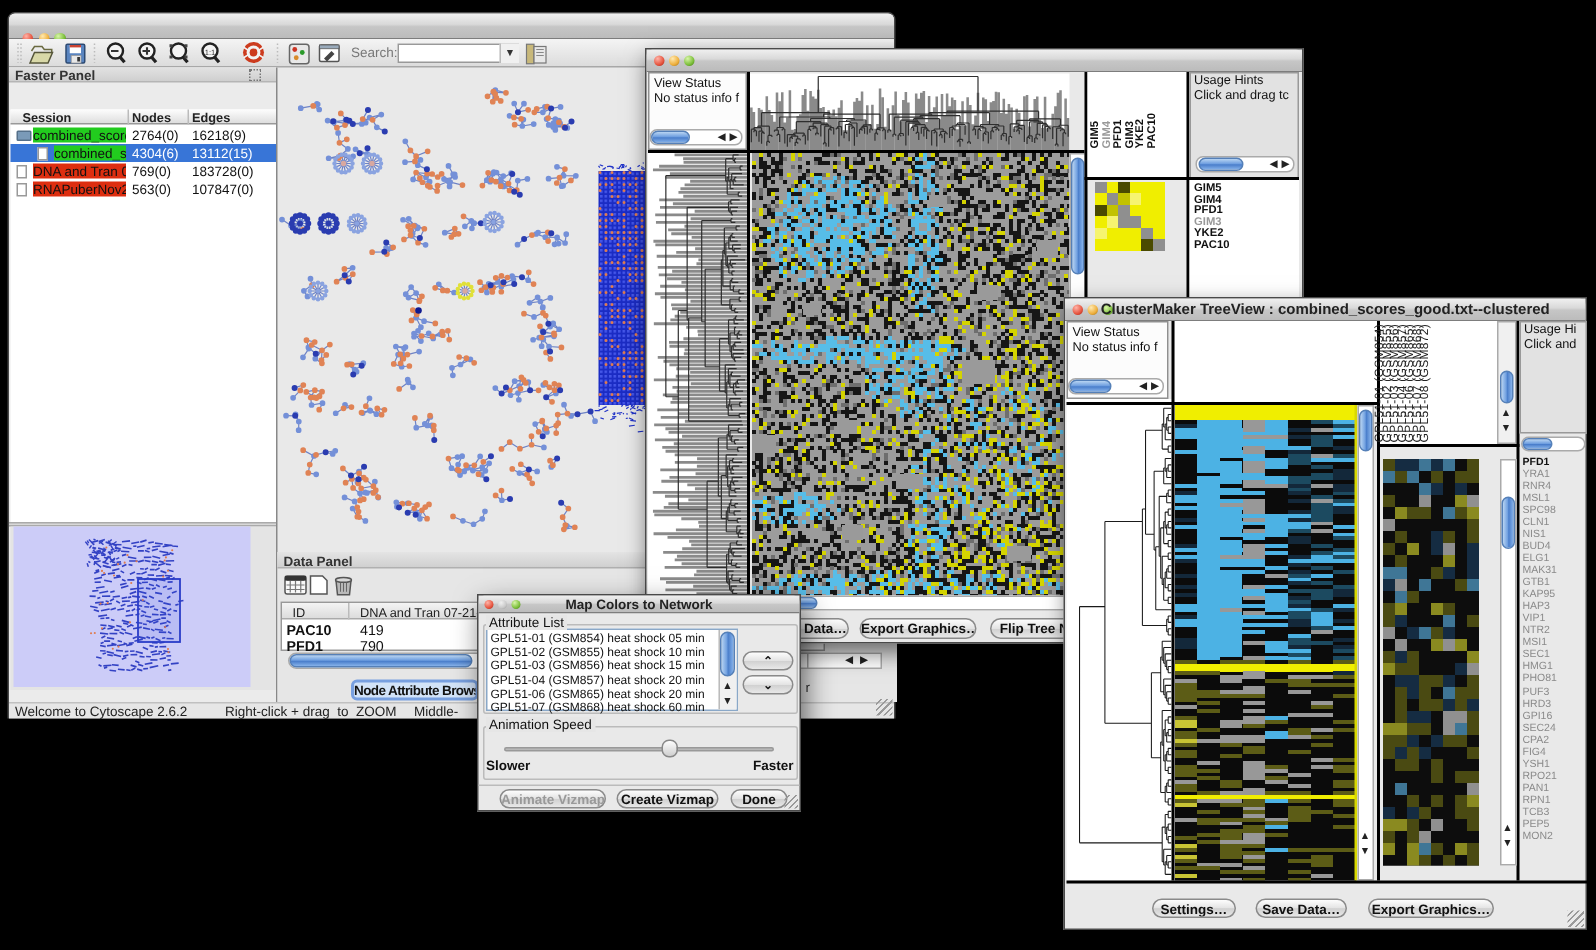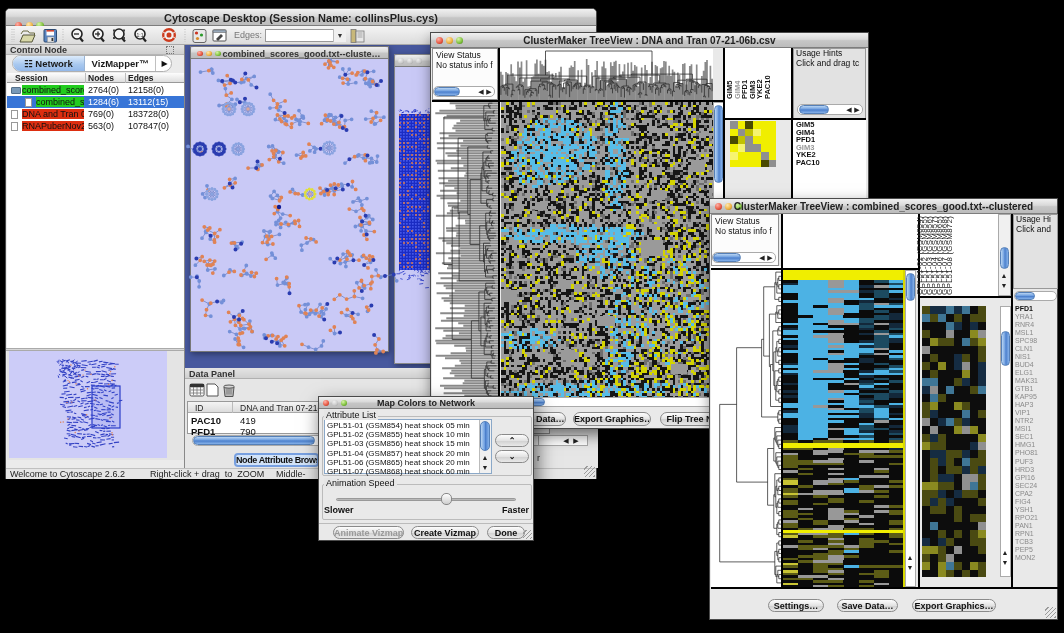--- a/index.html
+++ b/index.html
@@ -15,21 +15,20 @@
 .arr{position:absolute;font-size:7px;color:#222;line-height:8px;text-align:center}
 .blk{position:absolute;background:#000}
 .rotlbl{position:absolute;transform:rotate(-90deg);transform-origin:left bottom;font-weight:bold;white-space:nowrap}
 .grip{position:absolute;right:1px;bottom:1px;width:11px;height:11px;background:repeating-linear-gradient(135deg,rgba(0,0,0,0) 0 2px,#9a9a9a 2px 3px)}
 </style></head><body>
 <div class="win" style="left:5px;top:8px;width:592px;height:471px;border-radius:5px 5px 0 0">
     <div class="tbar" style="height:17px"></div>
     <div class="tl" style="left:9px;top:12.5px;width:7.4px;height:7.4px;background:radial-gradient(circle at 35% 30%,#ffb3a8,#e6553f 60%,#9c2013)"></div>
     <div class="tl" style="left:19.6px;top:12.5px;width:7.4px;height:7.4px;background:radial-gradient(circle at 35% 30%,#ffe9b0,#eeaf3c 60%,#9a6a10)"></div>
     <div class="tl" style="left:30.2px;top:12.5px;width:7.4px;height:7.4px;background:radial-gradient(circle at 35% 30%,#d8f5a8,#7cbf3a 60%,#3f7012)"></div>
-    <div class="ttxt" style="top:3px;font-size:11px">Cytoscape Desktop (Session Name: collinsPlus.cys)</div>
     <div class="abs" style="left:0;top:17px;width:590px;height:19px;background:linear-gradient(#f4f4f4,#dcdcdc);border-bottom:1px solid #a8a8a8"></div>
     <svg class="abs" style="left:0;top:17px" width="590" height="19" viewBox="0 0 590 19">
       <path d="M6 3v13 M8 3v13" stroke="#bbb" stroke-width="1" stroke-dasharray="1 1.5"></path>
       <path d="M15 8l2-3h5l1.5 2h5v2" fill="none" stroke="#6a6a40" stroke-width="1"></path>
       <path d="M14 16l3-7h12l-3 7z" fill="#d8d8a8" stroke="#55553a" stroke-width="1"></path>
       <rect x="38" y="3.5" width="12.5" height="12.5" rx="1" fill="#5a85c0" stroke="#2d4a72" stroke-width="1"></rect>
       <rect x="40.5" y="4" width="7.5" height="5.5" fill="#fff"></rect>
       <rect x="40.5" y="4" width="7.5" height="1.6" fill="#cc4433"></rect>
       <rect x="41.5" y="11" width="6.5" height="5" fill="#e8e8e8" stroke="#999" stroke-width="0.5"></rect>
       <rect x="45.5" y="12" width="1.8" height="3" fill="#333"></rect>
@@ -59,83 +58,63 @@
       <circle cx="190.5" cy="7" r="1.6" fill="#cc3322"></circle>
       <circle cx="195.5" cy="9" r="1.6" fill="#2a9a2a"></circle>
       <circle cx="191.5" cy="12.5" r="1.6" fill="#d88b2a"></circle>
       <rect x="207" y="4" width="13" height="11" rx="1" fill="#fff" stroke="#555" stroke-width="1"></rect>
       <rect x="207" y="4" width="13" height="2.5" fill="#9ab" stroke="#555" stroke-width="0.5"></rect>
       <path d="M210 13l5-5 2 2-5 5z" fill="#444"></path>
       <rect x="345" y="3.5" width="5" height="13" fill="#c8b87a" stroke="#777" stroke-width="0.8"></rect>
       <rect x="350" y="5" width="8" height="11" fill="#e8e8e8" stroke="#777" stroke-width="0.8"></rect>
       <path d="M351.5 7h5 M351.5 9h5 M351.5 11h5" stroke="#888" stroke-width="0.7"></path>
     </svg>
-    <div class="abs" style="left:228px;top:21px;font-size:9px;color:#777">Edges:</div>
+    <div class="abs" style="left:228px;top:21px;font-size:9px;color:#777">Search:</div>
     <div class="abs" style="left:259px;top:19.5px;width:81px;height:13px;background:#fff;border:1px solid #999"></div>
     <div class="abs" style="left:327px;top:19.5px;width:13px;height:13px;background:#f0f0f0;border-left:1px solid #bbb;font-size:7px;text-align:center;line-height:13px;color:#333">▼</div>
     <div class="abs" style="left:0;top:36px;width:179px;height:423px;background:#ebebeb;border-right:1px solid #888">
       <div class="abs" style="left:0;top:0;width:178px;height:10px;background:linear-gradient(#e2e2e2,#cfcfcf);border-bottom:1px solid #b5b5b5"></div>
-      <div class="abs" style="left:4px;top:0px;font-size:9px;font-weight:bold;color:#333">Control Node</div>
+      <div class="abs" style="left:4px;top:0px;font-size:9px;font-weight:bold;color:#333">Faster Panel</div>
       <div class="abs" style="left:160px;top:1px;width:8px;height:8px;border:1px dotted #777"></div>
-      <div class="abs" style="left:6px;top:10px;width:160px;height:17px;background:#fff;border:1px solid #b0b0b0;border-radius:9px;overflow:hidden">
-        <div class="abs" style="left:0;top:0;width:72px;height:17px;background:linear-gradient(#dcebfb,#a8c8ef 50%,#8db4e8);border-right:1px solid #9ab4d4;text-align:center;font-size:9.5px;font-weight:bold;line-height:16px;color:#1a1a1a">☷ Network</div>
-        <div class="abs" style="left:72px;top:0;width:70px;height:17px;text-align:center;font-size:9.5px;font-weight:bold;line-height:16px;color:#1a1a1a">VizMapper™</div>
-        <div class="abs" style="left:142px;top:0;width:18px;height:17px;border-left:1px solid #c0c0c0;text-align:center;font-size:8px;line-height:16px;color:#111">▶</div>
-      </div>
       <div class="abs" style="left:1px;top:28px;width:177px;height:275px;background:#fff">
         <div class="abs" style="left:0;top:0;width:177px;height:10px;background:linear-gradient(#fdfdfd,#dedede);border-bottom:1px solid #999">
           <div class="abs" style="left:8px;top:0;font-size:8.5px;font-weight:bold;color:#222">Session</div>
           <div class="abs" style="left:81px;top:0;font-size:8.5px;font-weight:bold;color:#222">Nodes</div>
           <div class="abs" style="left:121px;top:0;font-size:8.5px;font-weight:bold;color:#222">Edges</div>
           <div class="abs" style="left:78px;top:0;width:1px;height:10px;background:#bbb"></div>
           <div class="abs" style="left:118px;top:0;width:1px;height:10px;background:#bbb"></div>
         </div>
         <div class="abs" style="left:0;top:11px;width:177px;height:12px;">
           <div class="abs" style="left:4px;top:3px;width:10px;height:7px;background:#7a9ab8;border:1px solid #55708a;border-radius:1px"></div>
           <div class="abs" style="left:15px;top:1px;width:62px;font-size:9px;background:#22cc1e;color:#111;white-space:nowrap;overflow:hidden">combined_scores_</div>
           <div class="abs" style="left:81px;top:1px;font-size:9px;color:#111">2764(0)</div>
-          <div class="abs" style="left:121px;top:1px;font-size:9px;color:#111">12158(0)</div>
+          <div class="abs" style="left:121px;top:1px;font-size:9px;color:#111">16218(9)</div>
         </div>
         <div class="abs" style="left:0;top:23px;width:177px;height:12px;background:#3875d7;">
           <div class="abs" style="left:18px;top:2px;width:7px;height:9px;background:#fff;border:1px solid #999"></div>
           <div class="abs" style="left:29px;top:1px;width:48px;font-size:9px;background:#22cc1e;color:#111;white-space:nowrap;overflow:hidden">combined_sco</div>
-          <div class="abs" style="left:81px;top:1px;font-size:9px;color:#fff">1284(6)</div>
+          <div class="abs" style="left:81px;top:1px;font-size:9px;color:#fff">4304(6)</div>
           <div class="abs" style="left:121px;top:1px;font-size:9px;color:#fff">13112(15)</div>
         </div>
         <div class="abs" style="left:0;top:35px;width:177px;height:12px;">
           <div class="abs" style="left:4px;top:2px;width:7px;height:9px;background:#fff;border:1px solid #999"></div>
           <div class="abs" style="left:15px;top:1px;width:62px;font-size:9px;background:#dd2e10;color:#111;white-space:nowrap;overflow:hidden">DNA and Tran 07</div>
           <div class="abs" style="left:81px;top:1px;font-size:9px;color:#111">769(0)</div>
           <div class="abs" style="left:121px;top:1px;font-size:9px;color:#111">183728(0)</div>
         </div>
         <div class="abs" style="left:0;top:47px;width:177px;height:12px;">
           <div class="abs" style="left:4px;top:2px;width:7px;height:9px;background:#fff;border:1px solid #999"></div>
           <div class="abs" style="left:15px;top:1px;width:62px;font-size:9px;background:#dd2e10;color:#111;white-space:nowrap;overflow:hidden">RNAPuberNov2+!</div>
           <div class="abs" style="left:81px;top:1px;font-size:9px;color:#111">563(0)</div>
           <div class="abs" style="left:121px;top:1px;font-size:9px;color:#111">107847(0)</div>
         </div>
       </div>
       <div class="abs" style="left:0;top:303px;width:178px;height:3px;background:#d8d8d8;border-top:1px solid #aaa;border-bottom:1px solid #aaa"></div>
       <div class="abs" style="left:1px;top:306px;width:177px;height:109px;background:#e4e4e4"></div>
       <div class="abs" style="left:3px;top:306px;width:158px;height:107px;background:#ccccf8"></div>
-    </div>
-    <div class="abs" style="left:179px;top:36px;width:412px;height:323px;background:#47589e;overflow:hidden">
-      <div class="abs" style="left:209px;top:9px;width:260px;height:310px;background:#c9c9f6;border:1px solid #888;box-shadow:1px 2px 6px rgba(0,0,0,.4)">
-        <div class="tbar" style="height:12px;border-radius:3px 3px 0 0"></div>
-        <div class="tl" style="left:3px;top:3px;width:6px;height:6px;background:radial-gradient(circle at 35% 30%,#f0f0f0,#c9c9c9 60%,#909090)"></div>
-        <div class="tl" style="left:12.2px;top:3px;width:6px;height:6px;background:radial-gradient(circle at 35% 30%,#f0f0f0,#c9c9c9 60%,#909090)"></div>
-        <div class="tl" style="left:21.4px;top:3px;width:6px;height:6px;background:radial-gradient(circle at 35% 30%,#f0f0f0,#c9c9c9 60%,#909090)"></div>
-      </div>
-      <div class="abs" style="left:5px;top:1px;width:199px;height:306px;background:#c9c9f6;border:1px solid #777;box-shadow:1px 2px 6px rgba(0,0,0,.4)">
-        <div class="tbar" style="height:12px;border-radius:3px 3px 0 0"></div>
-        <div class="tl" style="left:6px;top:3.5px;width:5.8px;height:5.8px;background:radial-gradient(circle at 35% 30%,#ffb3a8,#e6553f 60%,#9c2013)"></div>
-        <div class="tl" style="left:15px;top:3.5px;width:5.8px;height:5.8px;background:radial-gradient(circle at 35% 30%,#ffe9b0,#eeaf3c 60%,#9a6a10)"></div>
-        <div class="tl" style="left:24px;top:3.5px;width:5.8px;height:5.8px;background:radial-gradient(circle at 35% 30%,#d8f5a8,#7cbf3a 60%,#3f7012)"></div>
-        <div class="ttxt" style="top:1.5px;left:24px;font-size:9px;color:#333">combined_scores_good.txt--cluste…</div>
-      </div>
     </div>
     <svg class="abs" style="left:179px;top:36px" width="412" height="323" viewBox="184 44 412 323">
       <defs>
         <pattern id="gp" width="3" height="3" patternUnits="userSpaceOnUse">
           <rect width="3" height="3" fill="#1b2cc4"></rect>
           <rect width="1.7" height="1.7" fill="#4456e8"></rect>
         </pattern>
       </defs>
       <rect x="398" y="113" width="31" height="156" fill="url(#gp)"></rect>
       <path d="M399 114h.01M407 114h.01M415 114h.01M419 114h.01M427 114h.01M403 118h.01M407 118h.01M411 118h.01M415 118h.01M423 118h.01M427 118h.01M399 122h.01M403 122h.01M407 122h.01M415 122h.01M419 122h.01M423 122h.01M399 126h.01M407 126h.01M415 126h.01M423 126h.01M407 130h.01M411 130h.01M419 130h.01M423 130h.01M411 134h.01M415 134h.01M423 134h.01M399 138h.01M419 138h.01M423 138h.01M427 138h.01M399 142h.01M403 142h.01M407 142h.01M415 142h.01M423 142h.01M427 142h.01M399 146h.01M403 146h.01M407 146h.01M411 146h.01M415 146h.01M427 146h.01M399 150h.01M403 150h.01M415 150h.01M423 150h.01M427 150h.01M403 154h.01M407 154h.01M411 154h.01M415 154h.01M419 154h.01M423 154h.01M427 154h.01M403 158h.01M407 158h.01M411 158h.01M415 158h.01M419 158h.01M423 158h.01M399 162h.01M411 162h.01M415 162h.01M419 162h.01M423 162h.01M403 166h.01M411 166h.01M419 166h.01M427 166h.01M415 170h.01M423 170h.01M427 170h.01M403 174h.01M407 174h.01M411 174h.01M415 174h.01M423 174h.01M427 174h.01M399 178h.01M411 178h.01M415 178h.01M419 178h.01M423 178h.01M427 178h.01M399 182h.01M403 182h.01M419 182h.01M423 182h.01M427 182h.01M399 186h.01M411 186h.01M419 186h.01M423 186h.01M427 186h.01M407 190h.01M399 194h.01M403 194h.01M407 194h.01M415 194h.01M427 194h.01M411 198h.01M419 198h.01M423 198h.01M403 202h.01M407 202h.01M407 206h.01M411 206h.01M415 206h.01M419 206h.01M427 206h.01M399 210h.01M407 210h.01M411 210h.01M415 210h.01M423 210h.01M427 210h.01M403 214h.01M407 214h.01M415 214h.01M419 214h.01M403 218h.01M419 218h.01M399 222h.01M423 222h.01M403 226h.01M407 226h.01M423 226h.01M407 230h.01M411 230h.01M427 230h.01M415 234h.01M419 234h.01M423 234h.01M427 234h.01M399 238h.01M403 238h.01M411 238h.01M415 238h.01M419 238h.01M423 238h.01M427 238h.01M403 242h.01M407 242h.01M411 242h.01M415 242h.01M423 242h.01M427 242h.01M415 246h.01M427 246h.01M415 250h.01M419 250h.01M423 250h.01M427 250h.01M403 254h.01M419 254h.01M415 258h.01M419 258h.01M427 258h.01M399 262h.01M407 262h.01M411 262h.01M419 262h.01M427 262h.01M403 266h.01M407 266h.01M411 266h.01M427 266h.01" stroke="#df7c50" stroke-width="2" stroke-linecap="round" fill="none"></path>
@@ -220,21 +199,20 @@
     <circle cx="110.1" cy="418.1" r="0.7" fill="#e07a4a"></circle>
     <circle cx="71.8" cy="402.1" r="0.7" fill="#e07a4a"></circle>
     <circle cx="76" cy="383.7" r="0.7" fill="#e07a4a"></circle>
     <rect x="92" y="386" width="28" height="42" fill="rgba(60,80,220,0.12)" stroke="#2a3cc8" stroke-width="1.2"></rect>
   </svg>
 <div class="win" style="left:430px;top:32px;width:439px;height:397px">
     <div class="tbar" style="height:15px"></div>
     <div class="tl" style="left:5px;top:4px;width:7px;height:7px;background:radial-gradient(circle at 35% 30%,#ffb3a8,#e6553f 60%,#9c2013)"></div>
     <div class="tl" style="left:15.2px;top:4px;width:7px;height:7px;background:radial-gradient(circle at 35% 30%,#ffe9b0,#eeaf3c 60%,#9a6a10)"></div>
     <div class="tl" style="left:25.4px;top:4px;width:7px;height:7px;background:radial-gradient(circle at 35% 30%,#d8f5a8,#7cbf3a 60%,#3f7012)"></div>
-    <div class="ttxt" style="top:2px;font-size:10px">ClusterMaker TreeView : DNA and Tran 07-21-06b.csv</div>
     <div class="vstat" style="left:1px;top:15px;width:66px;height:52px">View Status<br>No status info f</div>
     <div class="sbh" style="left:2px;top:53px;width:62px;height:11px;border-radius:5px"></div>
     <div class="pill" style="left:3px;top:54px;width:26px;height:9px"></div>
     <div class="arr" style="left:46px;top:55px;width:8px">◀</div>
     <div class="arr" style="left:54px;top:55px;width:8px">▶</div>
     <div class="abs" style="left:69px;top:16px;width:213px;height:51px;background:#fff"></div>
     <svg class="abs" style="left:69px;top:16px" width="213" height="51" viewBox="0 0 213 51">
       <path d="M0.9 51V22.7M2.6 51V25.7M4.3 51V35.9M6 51V23M7.7 51V24.2M9.4 51V26.4M11.2 51V15.2M12.9 51V24.3M14.6 51V27.6M16.3 51V32.2M18 51V12.6M19.8 51V18.5M21.5 51V12.5M23.2 51V32.7M24.9 51V29.4M26.6 51V11.2M28.3 51V37.5M30.1 51V37M31.8 51V28.3M33.5 51V27.2M35.2 51V14.4M36.9 51V10.4M38.6 51V24.8M40.4 51V11.7M42.1 51V15.3M43.8 51V16.8M45.5 51V10.8M47.2 51V23M49 51V22.3M50.7 51V33.6M52.4 51V24.5M54.1 51V27.9M55.8 51V24M57.5 51V28.5M59.3 51V22.8M61 51V17.8M62.7 51V37.9M64.4 51V37.9M66.1 51V33.5M67.9 51V29.8M69.6 51V18.8M71.3 51V16.4M73 51V18.1M74.7 51V12M76.4 51V31.5M78.2 51V21.2M79.9 51V33.7M81.6 51V20.8M83.3 51V36.8M85 51V33.7M86.7 51V10M88.5 51V15.9M90.2 51V35.5M91.9 51V23.2M93.6 51V37.5M95.3 51V21.1M97.1 51V12M98.8 51V27.6M100.5 51V31.8M102.2 51V17.6M103.9 51V12.4M105.6 51V19.3M107.4 51V37M109.1 51V31.2M110.8 51V13.3M112.5 51V16.9M114.2 51V12.8M115.9 51V11.7M117.7 51V32.3M119.4 51V15M121.1 51V25.7M122.8 51V22.5M124.5 51V15.3M126.3 51V30.5M128 51V13.7M129.7 51V28M131.4 51V13.3M133.1 51V21.8M134.8 51V16M136.6 51V17.6M138.3 51V37.2M140 51V32.5M141.7 51V18.5M143.4 51V34.8M145.1 51V15.9M146.9 51V21M148.6 51V33.9M150.3 51V28M152 51V12.8M153.7 51V37.7M155.5 51V16M157.2 51V17.2M158.9 51V31.6M160.6 51V19.2M162.3 51V18.3M164 51V12.1M165.8 51V12.5M167.5 51V26.3M169.2 51V16.8M170.9 51V26.8M172.6 51V20.4M174.4 51V22.7M176.1 51V36.9M177.8 51V23.5M179.5 51V26.1M181.2 51V34.3M182.9 51V15.1M184.7 51V14.3M186.4 51V35.4M188.1 51V32.9M189.8 51V17M191.5 51V15.3M193.2 51V30.7M195 51V36.3M196.7 51V15.5M198.4 51V36.6M200.1 51V34.7M201.8 51V26.9M203.6 51V21.8M205.3 51V12.9M207 51V11.1M208.7 51V37M210.4 51V16.7M212.1 51V29.7" stroke="#8a8a8a" stroke-width="1.7" fill="none"></path>
       <path d="M67.9 37V36M69.6 48.1V36M67.9 36H69.6M126.3 41.8V40.8M128 43.2V40.8M126.3 40.8H128M30.1 48.3V45.9M31.8 46.9V45.9M30.1 45.9H31.8M43.8 41.1V39.7M45.5 40.7V39.7M43.8 39.7H45.5M189.8 46.4V43M191.5 44V43M189.8 43H191.5M177.8 38.8V37.8M179.5 40.5V37.8M177.8 37.8H179.5M11.2 48.2V45.3M12.9 46.3V45.3M11.2 45.3H12.9M26.6 45.8V42.7M28.3 43.7V42.7M26.6 42.7H28.3M148.6 38.1V37.1M150.3 41.1V37.1M148.6 37.1H150.3M152 43.7V37.3M153.7 38.3V37.3M152 37.3H153.7M18 41.6V40.6M19.8 45.6V40.6M18 40.6H19.8M52.4 48.8V37.1M54.1 38.1V37.1M52.4 37.1H54.1M66.1 45.2V35M68.7 36V35M66.1 35H68.7M2.6 39.1V38.1M4.3 41.8V38.1M2.6 38.1H4.3M134.8 41.6V37M136.6 38V37M134.8 37H136.6M49 47.3V46.3M50.7 48.6V46.3M49 46.3H50.7M198.4 38.9V36.2M200.1 37.2V36.2M198.4 36.2H200.1M178.6 37.8V36.6M181.2 37.6V36.6M178.6 36.6H181.2M129.7 46.2V39.6M131.4 40.6V39.6M129.7 39.6H131.4M196.7 45.2V35.2M199.3 36.2V35.2M196.7 35.2H199.3M208.7 48.5V39.5M210.4 40.5V39.5M208.7 39.5H210.4M62.7 43.2V39.2M64.4 40.2V39.2M62.7 39.2H64.4M190.7 43V40.5M193.2 41.5V40.5M190.7 40.5H193.2M117.7 43.7V37.9M119.4 38.9V37.9M117.7 37.9H119.4M167.5 44.4V41M169.2 42V41M167.5 41H169.2M0.9 45.9V37.1M3.4 38.1V37.1M0.9 37.1H3.4M155.5 45.1V40M157.2 41V40M155.5 40H157.2M138.3 45.9V44.9M140 48.9V44.9M138.3 44.9H140M95.3 42.1V40.5M97.1 41.5V40.5M95.3 40.5H97.1M184.7 47V42.6M186.4 43.6V42.6M184.7 42.6H186.4M30.9 45.9V43.6M33.5 44.6V43.6M30.9 43.6H33.5M185.5 42.6V41.6M188.1 45.7V41.6M185.5 41.6H188.1M38.6 44.7V37.3M40.4 38.3V37.3M38.6 37.3H40.4M110.8 40.3V39.3M112.5 44.3V39.3M110.8 39.3H112.5M91.9 39.5V37.6M93.6 38.6V37.6M91.9 37.6H93.6M98.8 44.4V41M100.5 42V41M98.8 41H100.5M7.7 46.9V39.4M9.4 40.4V39.4M7.7 39.4H9.4M27.5 42.7V41.7M31.8 43.6V41.7M27.5 41.7H31.8M107.4 37.1V36.1M109.1 38.4V36.1M107.4 36.1H109.1M88.5 38.5V37.5M90.2 44V37.5M88.5 37.5H90.2M12 45.3V41.3M14.6 42.3V41.3M12 41.3H14.6M24.9 48.8V40.7M30.1 41.7V40.7M24.9 40.7H30.1M16.3 38.8V37.8M18.9 40.6V37.8M16.3 37.8H18.9M115.9 42V36.9M118.5 37.9V36.9M115.9 36.9H118.5M57.5 37.4V36.4M59.3 48.7V36.4M57.5 36.4H59.3M176.1 39V35.6M179.5 36.6V35.6M176.1 35.6H179.5M178.6 35.6V34.6M182.9 45.7V34.6M178.6 34.6H182.9M156.3 40V39M158.9 46.6V39M156.3 39H158.9M172.6 47.4V42M174.4 43V42M172.6 42H174.4M42.1 37.2V36.2M44.7 39.7V36.2M42.1 36.2H44.7M160.6 43.8V38.3M162.3 39.3V38.3M160.6 38.3H162.3M108.2 36.1V35.1M111.7 39.3V35.1M108.2 35.1H111.7M73 40.2V37.2M74.7 38.2V37.2M73 37.2H74.7M99.6 41V40M102.2 41.7V40M99.6 40H102.2M145.1 46.6V45.6M146.9 47V45.6M145.1 45.6H146.9M83.3 44.8V39.8M85 40.8V39.8M83.3 39.8H85M63.6 39.2V34M67.9 35V34M63.6 34H67.9M114.2 40.2V35.9M117.7 36.9V35.9M114.2 35.9H117.7M84.2 39.8V37.2M86.7 38.2V37.2M84.2 37.2H86.7M53.2 37.1V36.1M55.8 40.6V36.1M53.2 36.1H55.8M133.1 43V36M135.7 37V36M133.1 36H135.7M122.8 40V39M124.5 48.6V39M122.8 39H124.5M121.1 48V38M123.7 39V38M121.1 38H123.7M127.1 40.8V38.6M130.5 39.6V38.6M127.1 38.6H130.5M139.1 44.9V43.9M141.7 45.4V43.9M139.1 43.9H141.7M21.5 38V37M23.2 46.6V37M21.5 37H23.2M18 37.8V36M22.3 37V36M18 36H22.3M109.9 35.1V34.1M116.8 35.9V34.1M109.9 34.1H116.8M203.6 48.1V47.1M205.3 48.6V47.1M203.6 47.1H205.3M73.9 37.2V36.2M76.4 40.2V36.2M73.9 36.2H76.4M134.8 36V35M140 43.9V35M134.8 35H140M105.6 41.3V33.1M113.4 34.1V33.1M105.6 33.1H113.4M137.4 35V34M143.4 40.9V34M137.4 34H143.4M35.2 42.1V41.1M36.9 47.4V41.1M35.2 41.1H36.9M173.5 42V33.6M179.5 34.6V33.6M173.5 33.6H179.5M74.7 36.2V35.2M78.2 40.6V35.2M74.7 35.2H78.2M6 45.5V38.4M8.6 39.4V38.4M6 38.4H8.6M49.8 46.3V35.1M54.1 36.1V35.1M49.8 35.1H54.1M207 38.5V37.5M209.6 39.5V37.5M207 37.5H209.6M103.9 48V32.1M112.5 33.1V32.1M103.9 32.1H112.5M164 38V37M165.8 38.4V37M164 37H165.8M195 43.1V34.2M198.4 35.2V34.2M195 34.2H198.4M168.3 41V40M170.9 45.2V40M168.3 40H170.9M66.1 34V33M71.3 42.4V33M66.1 33H71.3M152.9 37.3V36.3M157.2 39V36.3M152.9 36.3H157.2M149.4 37.1V35.3M155.5 36.3V35.3M149.4 35.3H155.5M58.4 36.4V35.4M61 41.4V35.4M58.4 35.4H61M204.4 47.1V36.5M208.7 37.5V36.5M204.4 36.5H208.7M201.8 43.6V35.5M207 36.5V35.5M201.8 35.5H207M47.2 42V34.1M52.4 35.1V34.1M47.2 34.1H52.4M138.3 34V33M146 45.6V33M138.3 33H146M122.8 38V37M128.8 38.6V37M122.8 37H128.8M191.5 40.5V33.2M197.5 34.2V33.2M191.5 33.2H197.5M39.5 37.3V35.2M43.8 36.2V35.2M39.5 35.2H43.8M42.1 35.2V33.1M51.5 34.1V33.1M42.1 33.1H51.5M29.2 40.7V39.7M36.1 41.1V39.7M29.2 39.7H36.1M30.9 39.7V32.1M47.2 33.1V32.1M30.9 32.1H47.2M79.9 39.5V37M81.6 38V37M79.9 37H81.6M100.5 40V31.1M111.7 32.1V31.1M100.5 31.1H111.7M109.1 31.1V30.1M126.3 37V30.1M109.1 30.1H126.3M206.1 35.5V34.5M212.1 42.2V34.5M206.1 34.5H212.1M96.2 40.5V29.1M115.1 30.1V29.1M96.2 29.1H115.1M2.6 37.1V36.1M7.7 38.4V36.1M2.6 36.1H7.7M186.4 41.6V32.2M195 33.2V32.2M186.4 32.2H195M113.4 29.1V28.1M140 33V28.1M113.4 28.1H140M177.8 33.6V31.2M192.4 32.2V31.2M177.8 31.2H192.4M92.8 37.6V27.1M121.1 28.1V27.1M92.8 27.1H121.1M75.6 35.2V34.2M80.7 37V34.2M75.6 34.2H80.7M85 37.2V36.2M89.3 37.5V36.2M85 36.2H89.3M5.2 36.1V35.1M12.9 41.3V35.1M5.2 35.1H12.9M161.5 38.3V36M164.9 37V36M161.5 36H164.9M163.2 36V35M169.2 40V35M163.2 35H169.2M59.3 35.4V32M67 33V32M59.3 32H67M64.4 32V31M77.3 34.2V31M64.4 31H77.3M40.4 32.1V30M69.6 31V30M40.4 30H69.6M19.8 36V29M53.2 30V29M19.8 29H53.2M49 29V27.1M86.7 36.2V27.1M49 27.1H86.7M153.7 35.3V34M165.8 35V34M153.7 34H165.8M7.7 35.1V26.1M53.2 27.1V26.1M7.7 26.1H53.2M186.4 31.2V30.2M207 34.5V30.2M186.4 30.2H207M119.4 27.1V26.1M159.7 34V26.1M119.4 26.1H159.7M131.4 26.1V25.1M192.4 30.2V25.1M131.4 25.1H192.4M45.5 26.1V2M152 25.1V2M45.5 2H152" stroke="#2e2e2e" stroke-width="0.8" fill="none"></path>
     </svg>

